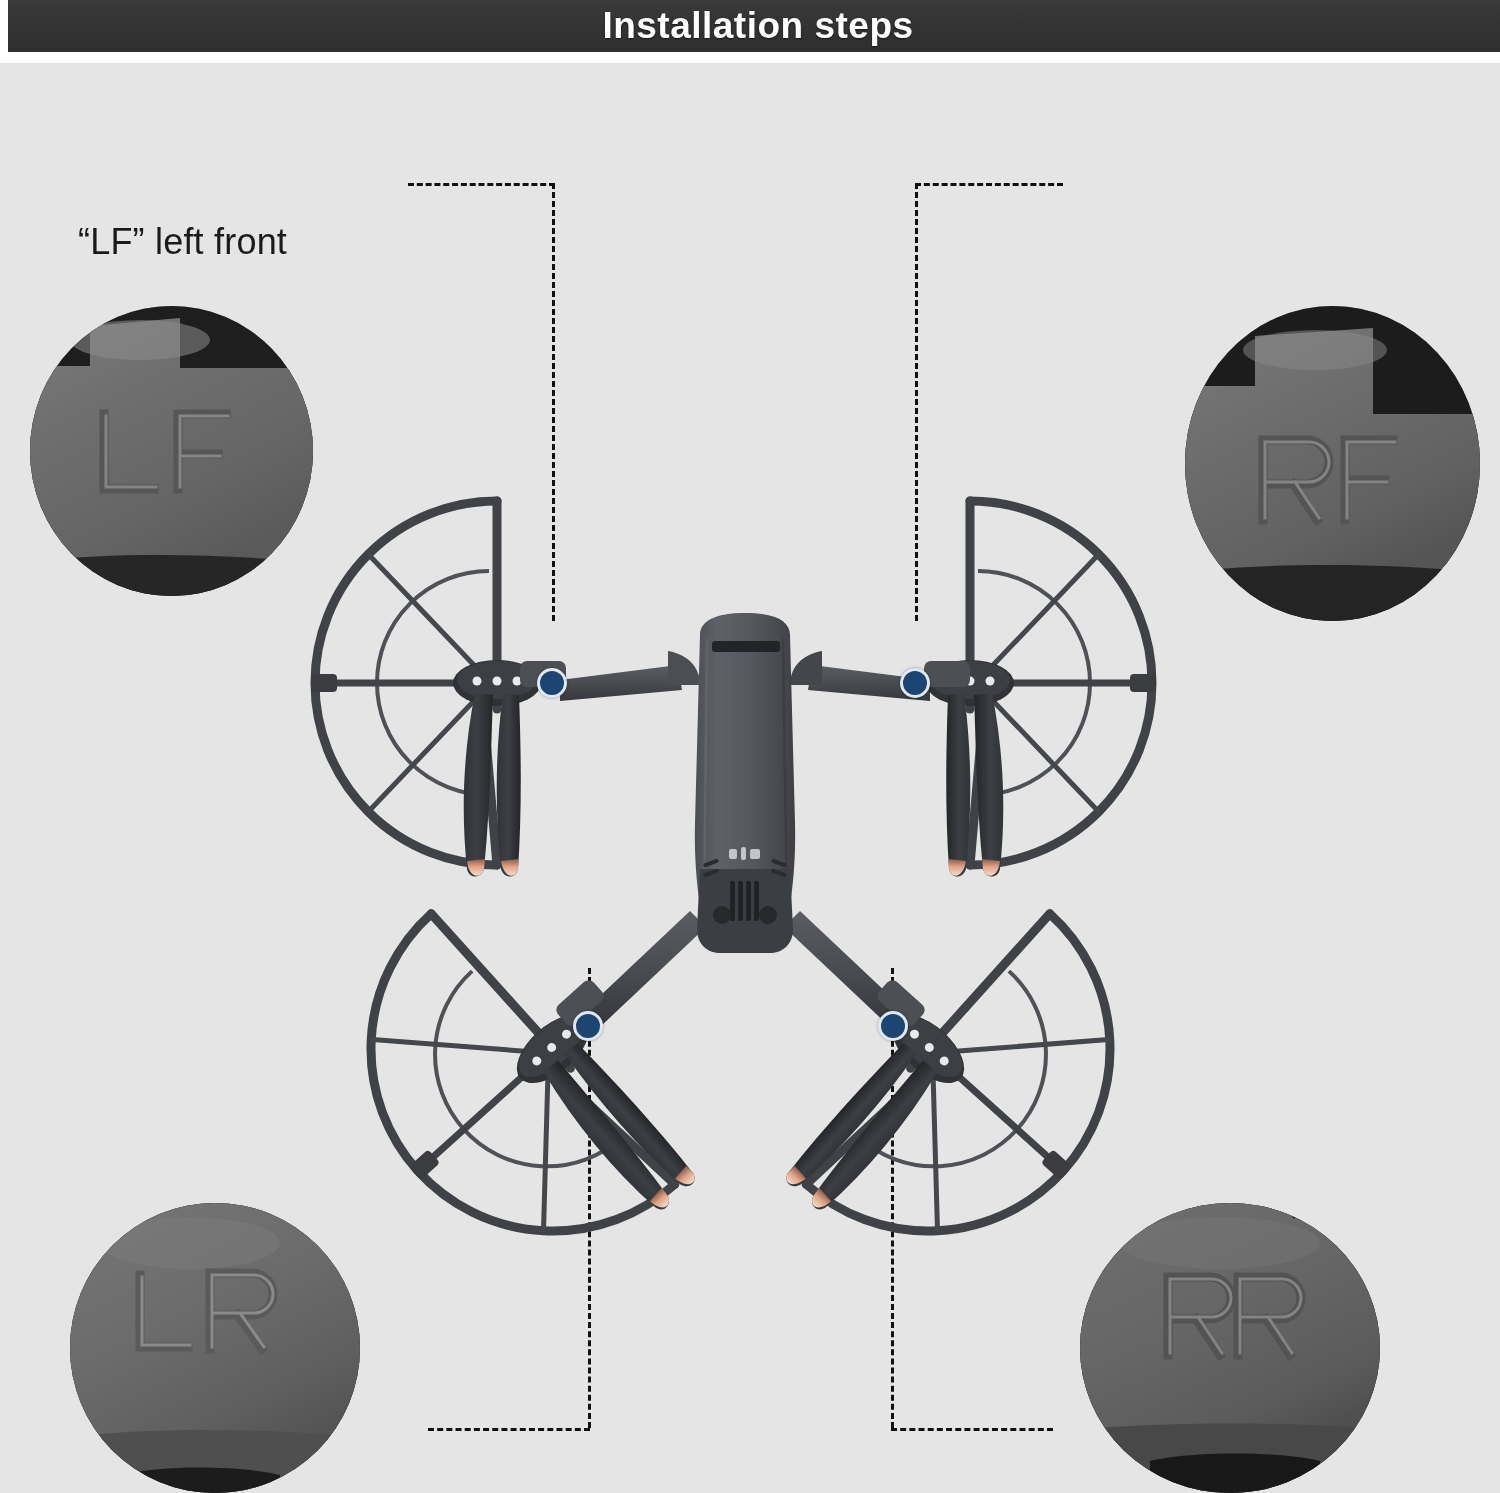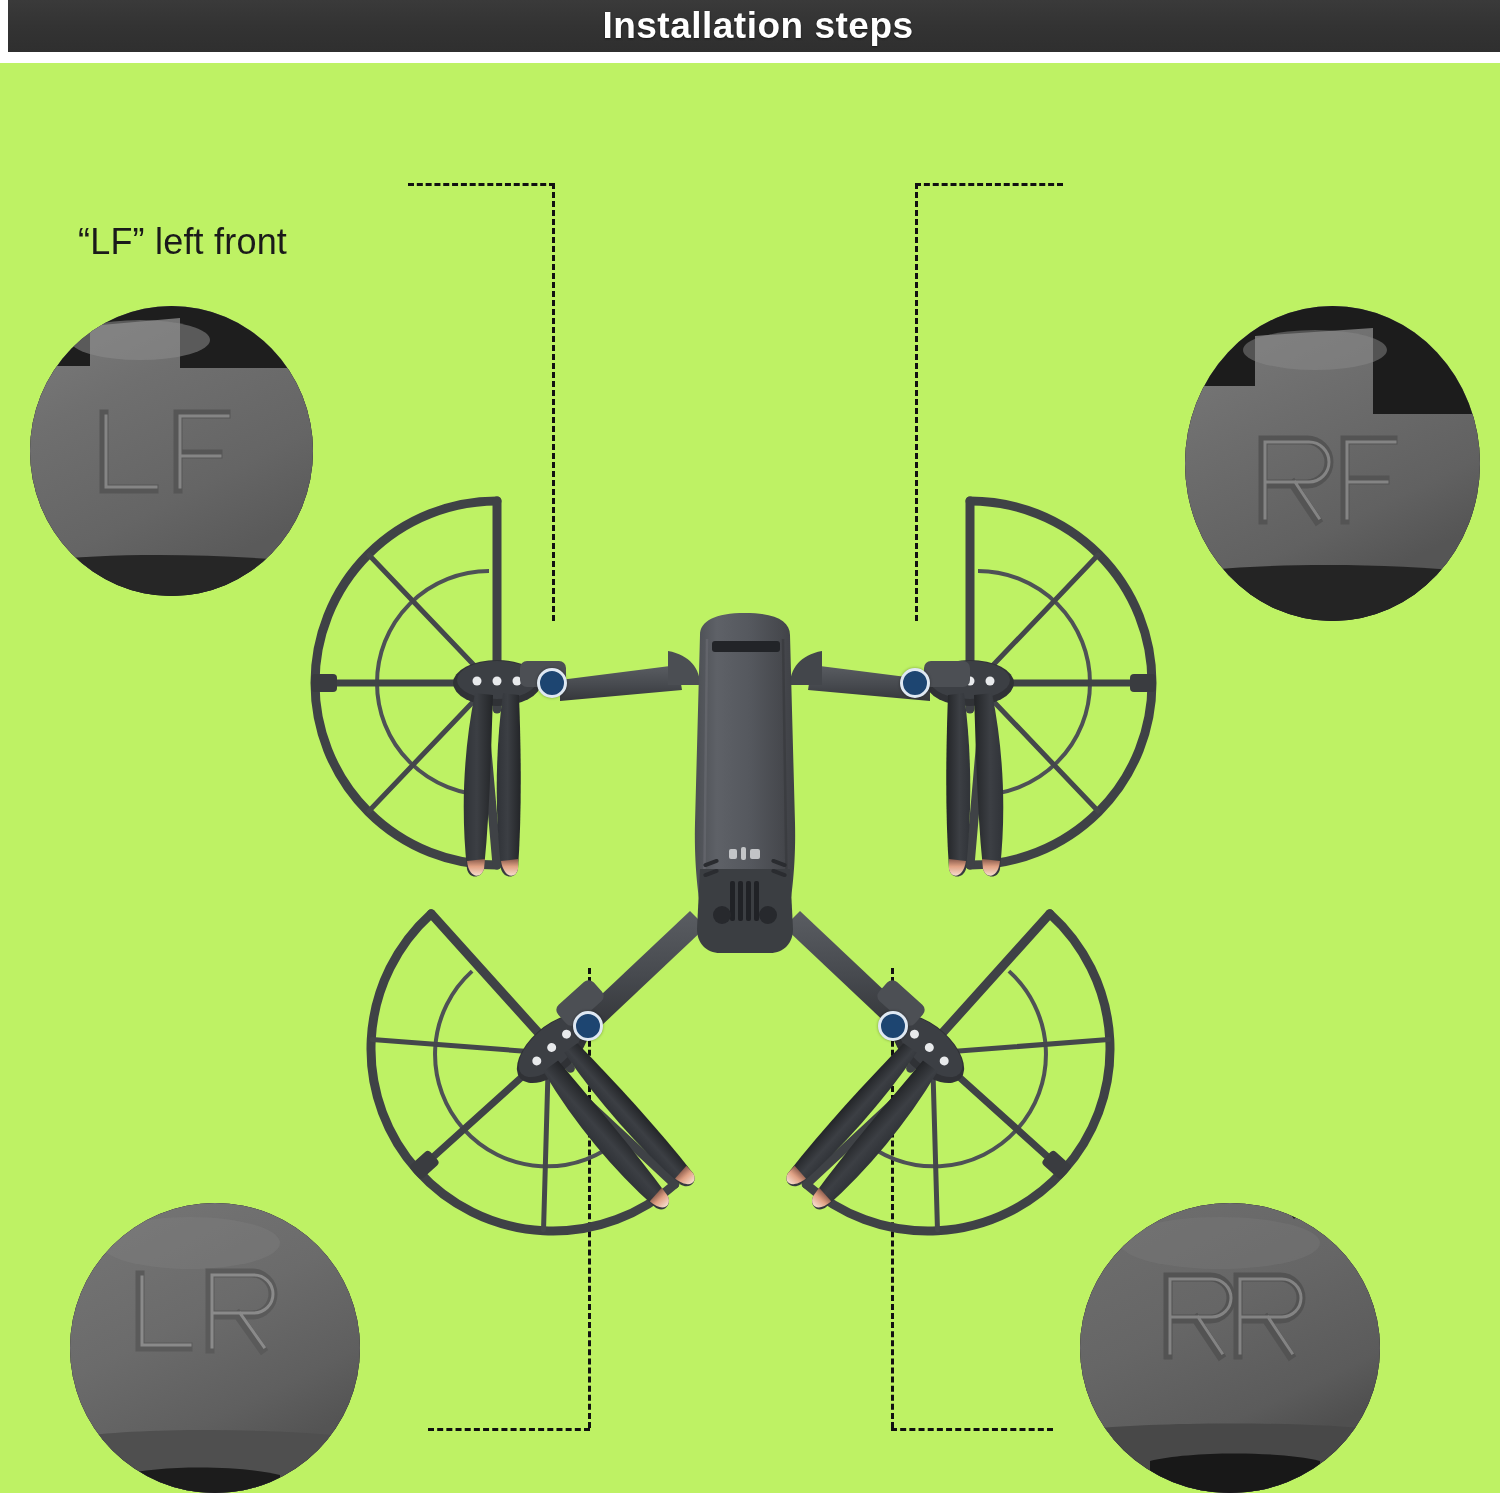--- a/index.html
+++ b/index.html
@@ -44,21 +44,21 @@
     white-space: nowrap;
   }
 
   
   .canvas {
     position: absolute;
     left: 0;
     top: 63px;
     width: 1500px;
     height: 1430px;
-    background: #bef264;
+    background: #e5e5e5;
   }
 
   
   .callout-label {
     position: absolute;
     font-size: 36px;
     color: #1a1a1a;
     font-family: "Liberation Sans", "DejaVu Sans", sans-serif;
     white-space: nowrap;
     letter-spacing: 0.2px;

